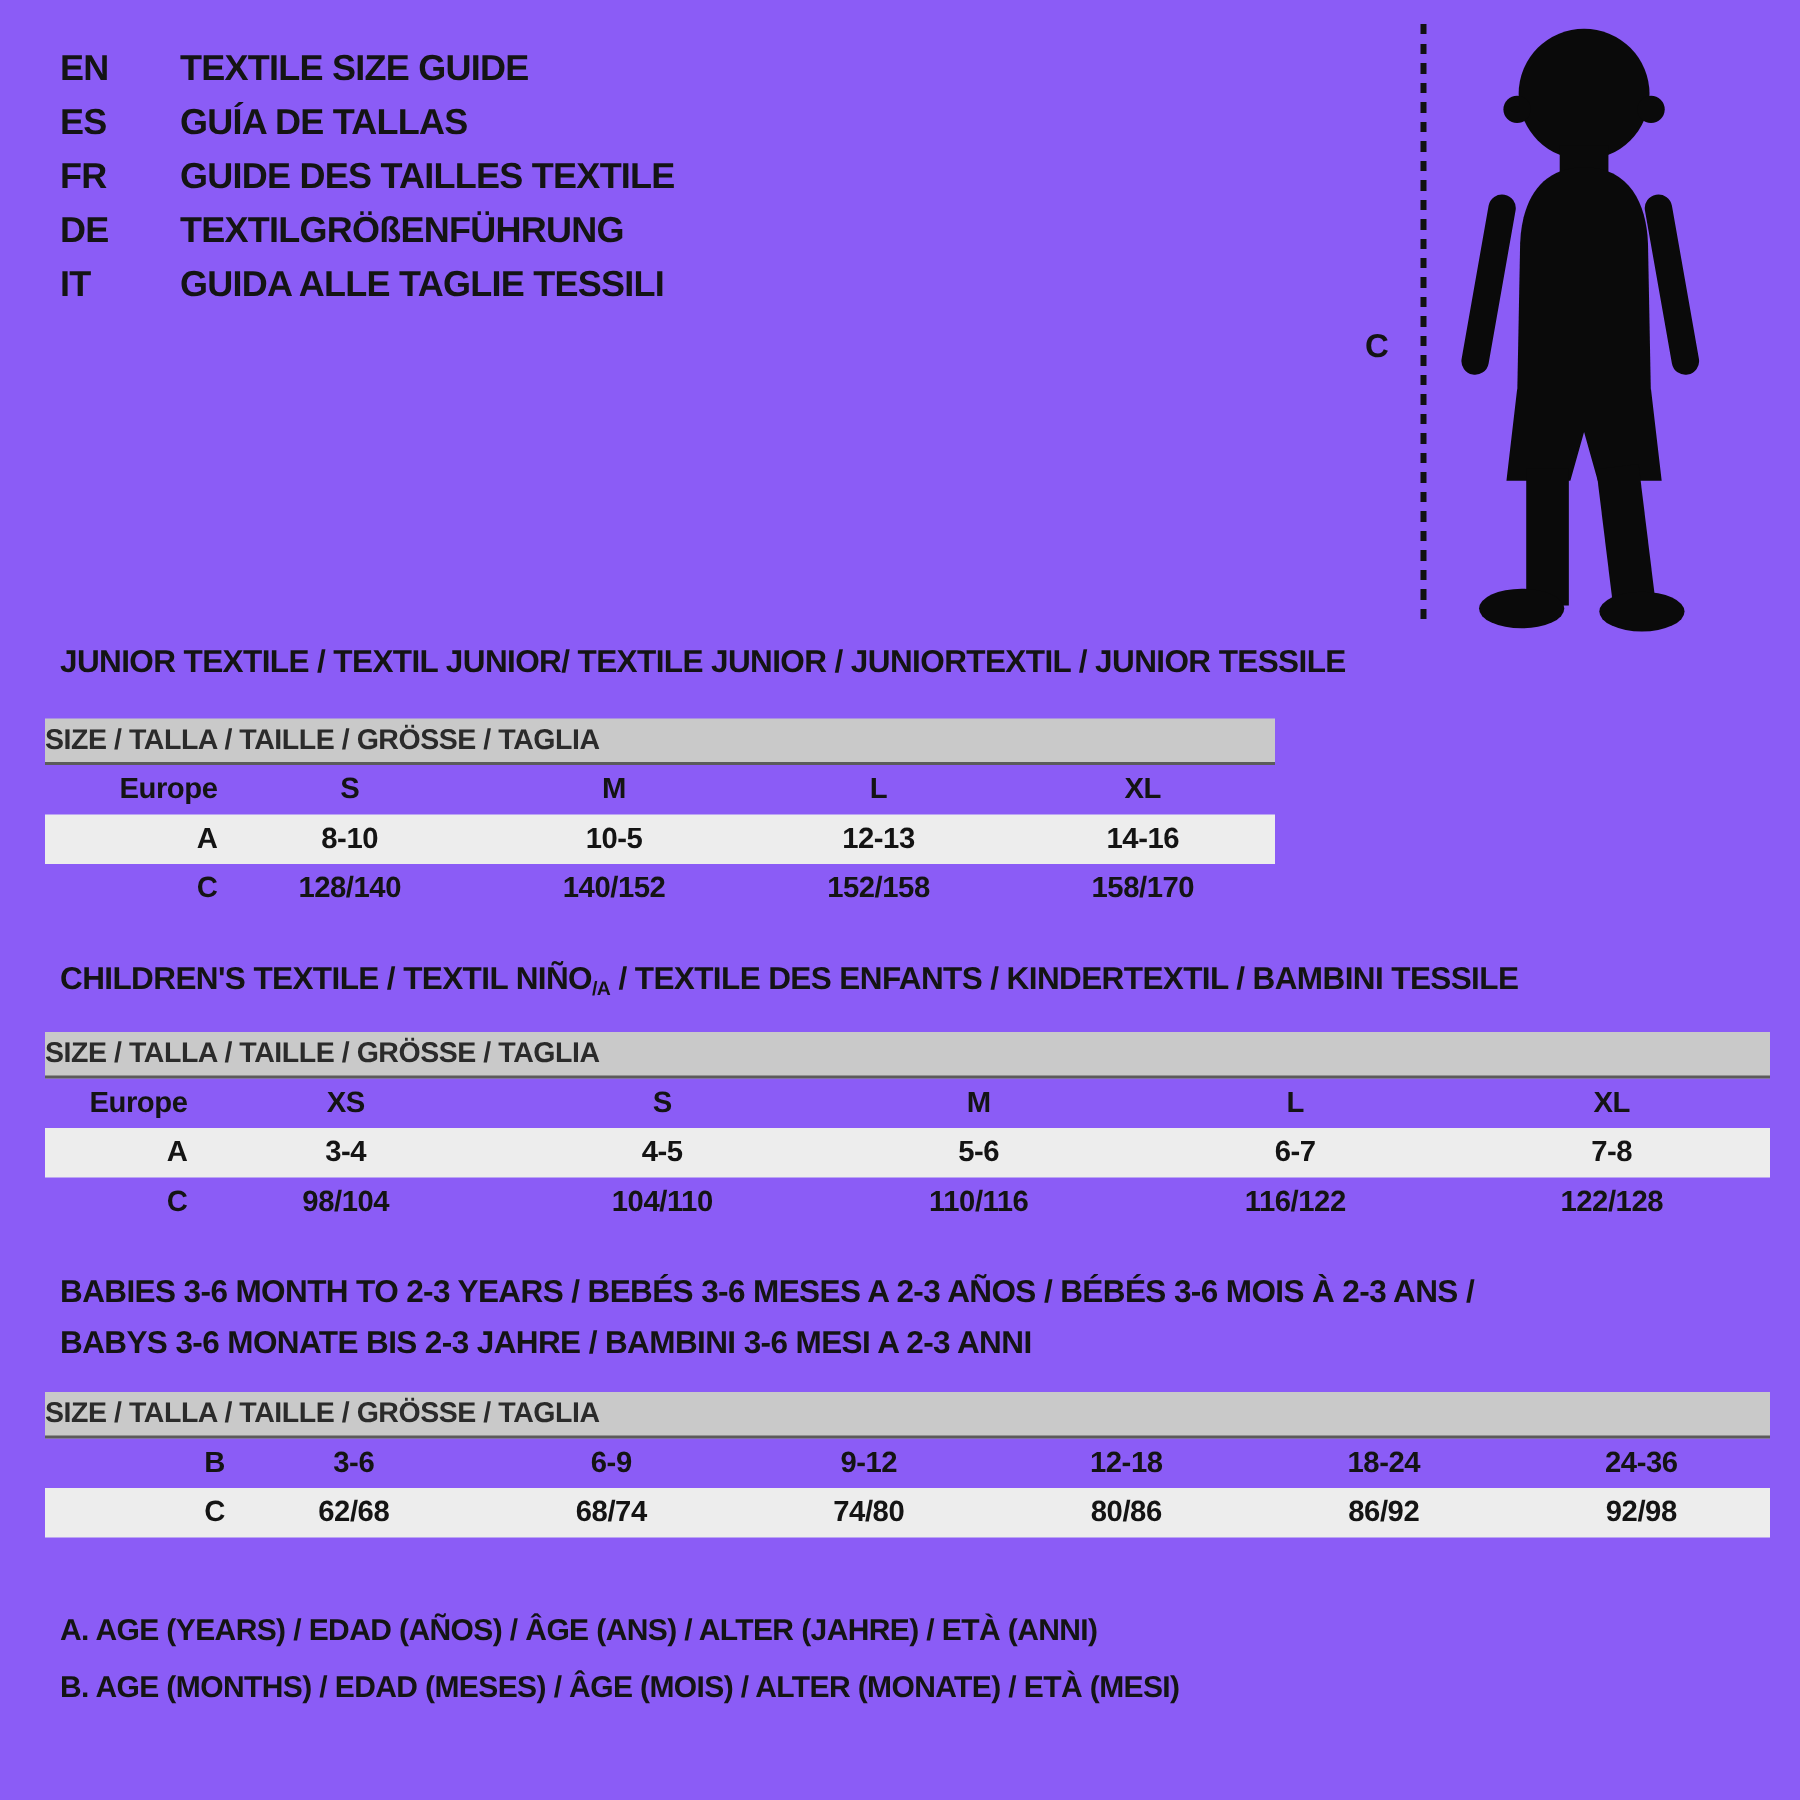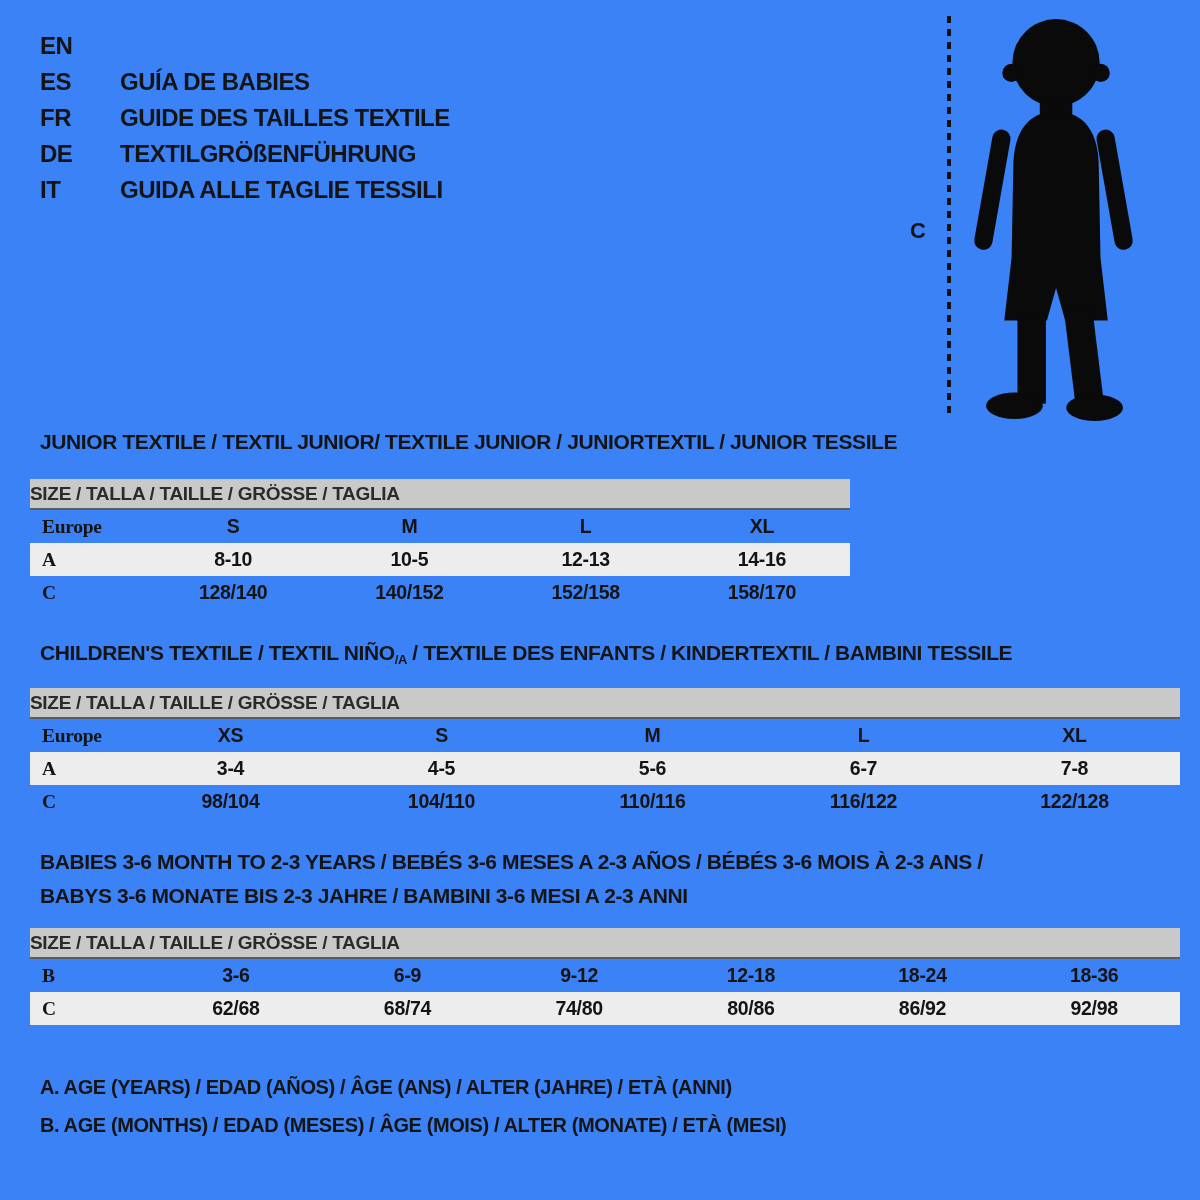--- a/index.html
+++ b/index.html
@@ -6,21 +6,21 @@
   body {
     width: 1200px; height: 1200px;
     background: #ffffff;
     font-family: "Liberation Sans", sans-serif;
     color: var(--ink, #141414);
   }
   .page {
     position: relative;
     width: 1200px; height: 1200px;
     overflow: hidden;
-    background: #3b82f6;
+    background: #8b5cf6;
   }
   .b { font-weight: 700; letter-spacing: -0.3px; }
 
   
   .lang-list { position: absolute; left: 40px; top: 28px; }
   .lang-row { display: flex; height: 36px; align-items: center; }
   .lang-code { width: 80px; font-size: 24px; font-weight: 700; letter-spacing: -0.5px; }
   .lang-label { font-size: 24px; font-weight: 700; letter-spacing: -0.5px; white-space: nowrap; }
 
   
@@ -46,41 +46,42 @@
   .size-bar {
     height: 29px; line-height: 29px;
     background: var(--bar_bg, #c9c9c9);
     border-bottom: 2px solid var(--bar_border, #5b5b5b);
     padding-left: 0;
     font-size: 19px; font-weight: 700; letter-spacing: -0.3px;
     color: #2b2b2b;
   }
   .trow { display: flex; height: 33px; align-items: center; font-size: 19.5px; font-weight: 700; letter-spacing: -0.3px; }
   .trow.shaded { background: var(--shaded_row, #ededed); }
-  .trow .lab { width: 115px; padding-left: 12px; box-sizing: border-box; text-align: left; font-family: Liberation Serif, serif; }
+  .trow .lab { width: 115px; padding-left: 12px; box-sizing: border-box; text-align: right; }
   .trow .val { flex: 1; text-align: center; }
   .children-table .lab { width: 95px; }
   .babies-table .lab { width: 120px; }
 
   
   .notes { position: absolute; left: 40px; top: 1068px; }
   .note-line { height: 38px; display: flex; align-items: center; font-size: 20px; font-weight: 700; letter-spacing: -0.4px; white-space: nowrap; }
 </style>
 </head>
 <body>
 
 <div class="page">
 
   <div class="lang-list">
     <div class="lang-row">
       <span class="lang-code">EN</span>
+      <span class="lang-label">TEXTILE SIZE GUIDE</span>
     </div>
     <div class="lang-row">
       <span class="lang-code">ES</span>
-      <span class="lang-label">GUÍA DE BABIES</span>
+      <span class="lang-label">GUÍA DE TALLAS</span>
     </div>
     <div class="lang-row">
       <span class="lang-code">FR</span>
       <span class="lang-label">GUIDE DES TAILLES TEXTILE</span>
     </div>
     <div class="lang-row">
       <span class="lang-code">DE</span>
       <span class="lang-label">TEXTILGRÖßENFÜHRUNG</span>
     </div>
     <div class="lang-row">
@@ -171,21 +172,21 @@
   <div class="section-title" style="top:884px;">BABYS 3-6 MONATE BIS 2-3 JAHRE / BAMBINI 3-6 MESI A 2-3 ANNI</div>
   <section class="size-table babies-table" style="left:30px; top:928px; width:1150px;">
     <div class="size-bar">SIZE / TALLA / TAILLE / GRÖSSE / TAGLIA</div>
     <div class="trow">
       <div class="lab">B</div>
       <div class="val">3-6</div>
       <div class="val">6-9</div>
       <div class="val">9-12</div>
       <div class="val">12-18</div>
       <div class="val">18-24</div>
-      <div class="val">18-36</div>
+      <div class="val">24-36</div>
     </div>
     <div class="trow shaded">
       <div class="lab">C</div>
       <div class="val">62/68</div>
       <div class="val">68/74</div>
       <div class="val">74/80</div>
       <div class="val">80/86</div>
       <div class="val">86/92</div>
       <div class="val">92/98</div>
     </div>

